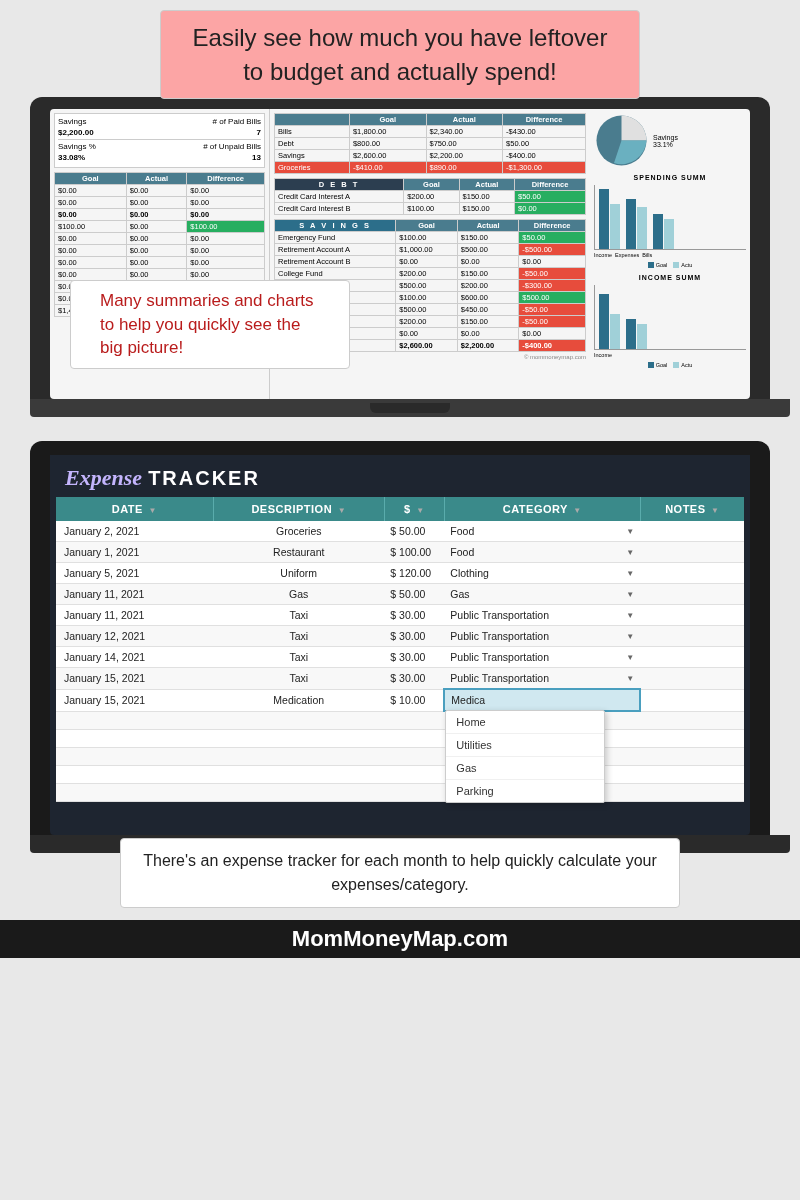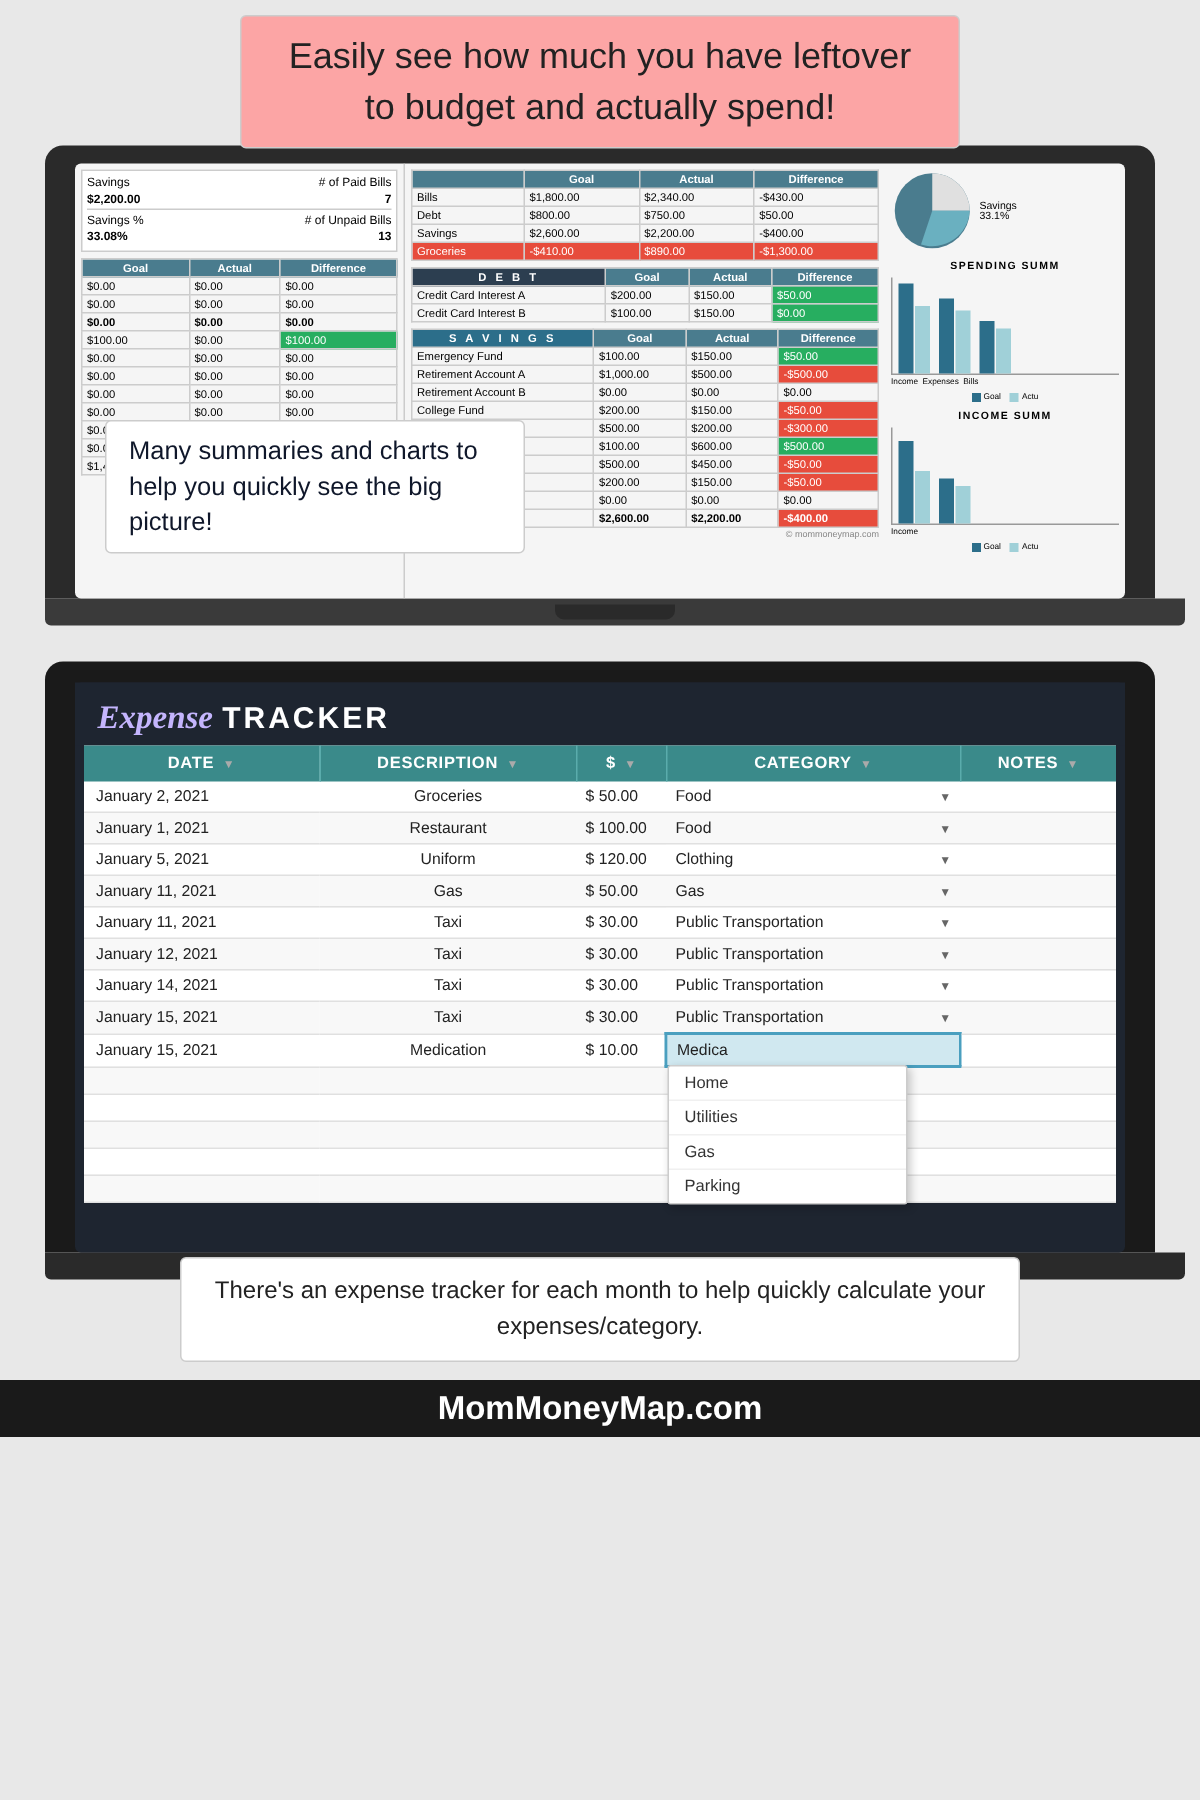--- a/index.html
+++ b/index.html
@@ -108,25 +108,25 @@
       font-size: 8px;
       margin-bottom: 2px;
     }
     .savings-box .value { font-weight: bold; }
 
     
     .middle-callout {
       background: white;
       border: 1px solid #ccc;
       border-radius: 4px;
-      padding: 8px 15px;
+      padding: 8px 29px;
       text-align: left;
       font-size: 17px;
       font-weight: normal;
-      color: #0f172a;
+      color: #b91c1c;
       max-width: 280px;
       line-height: 1.4;
       position: absolute;
       left: 20px;
       bottom: 30px;
       z-index: 20;
     }
 
     
     .laptop-base-top {

